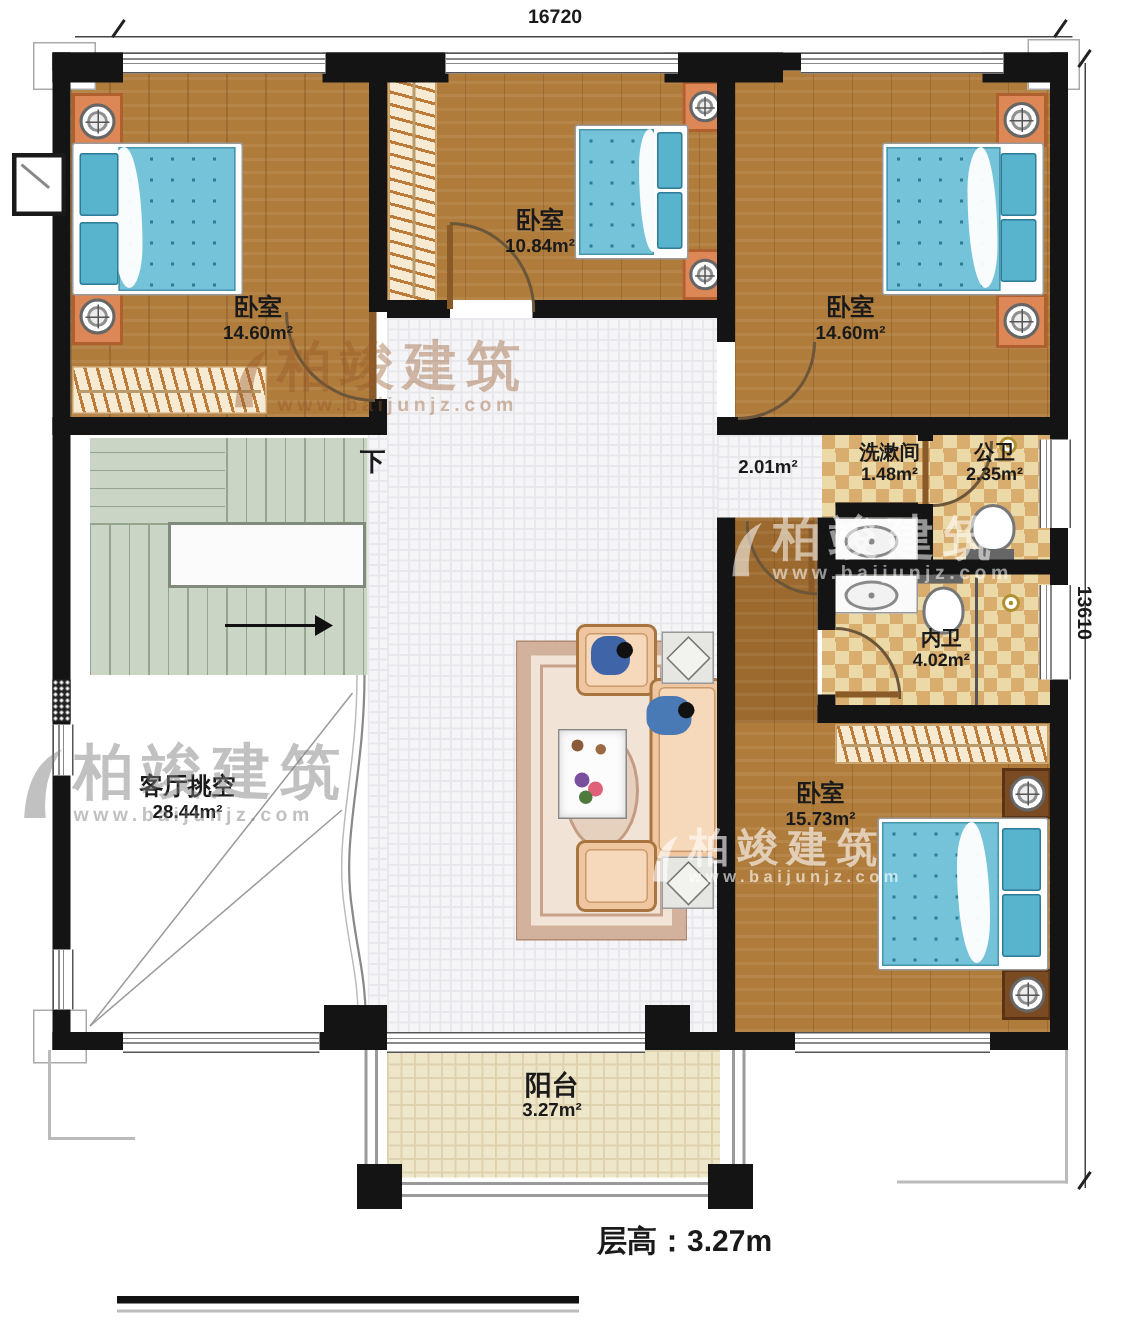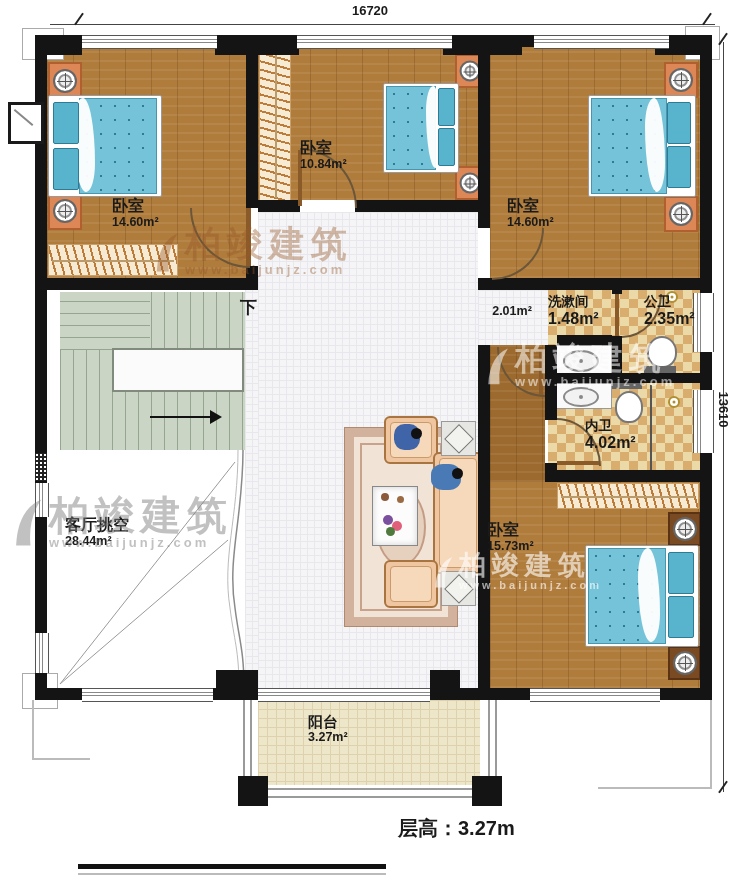--- a/index.html
+++ b/index.html
@@ -72,25 +72,25 @@
   .person::after{content:"";position:absolute;width:11px;height:11px;border-radius:50%;background:#111;right:-2px;top:4px;}
   .bowl{position:absolute;background:#fff;border:2px solid #777;border-radius:50% 50% 45% 45%;}
   .tank{position:absolute;background:#666;}
   .counter{position:absolute;background:#fafafa;border:1px solid #999;}
   .basin{position:absolute;border-radius:50%;border:2px solid #8a8a8a;background:#f2f2f2;}
   .basin::after{content:"";position:absolute;left:50%;top:50%;width:4px;height:4px;border-radius:50%;background:#888;transform:translate(-50%,-50%);}
   .drain{border:2px solid #b08f2e;background:#fff;border-radius:50%;width:8px;height:8px;}
   .drain::after{content:"";position:absolute;left:50%;top:50%;width:3px;height:3px;border-radius:50%;background:#b08f2e;transform:translate(-50%,-50%);}
   .rail{background:#9a9a9a;}
   
-  .rl{text-align:left;z-index:9;}
+  .rl{text-align:center;z-index:9;}
   .rn{font-weight:bold;font-size:16px;line-height:1.05;}
   .ra{font-weight:bold;font-size:12.5px;line-height:1.2;}
   .rl.sm .rn{font-size:13.5px;}
-  .rl.sm .ra{font-size:16px;}
+  .rl.sm .ra{font-size:12px;}
   .one{font-weight:bold;font-size:12.5px;text-align:center;z-index:9;}
   .down{font-weight:bold;font-size:17px;z-index:9;}
   
   .wm{display:flex;align-items:center;gap:5px;pointer-events:none;z-index:10;}
   .wmbrand{font-weight:bold;font-size:36px;letter-spacing:6px;line-height:1;}
   .wmurl{font-weight:bold;font-size:13px;letter-spacing:3px;}
   .wm1{color:rgba(150,88,40,.40);}
   .wm2{color:rgba(125,125,125,.48);}
   .wm2 .wmbrand{font-size:40px;}
   .wm3{color:rgba(255,255,255,.55);}
@@ -317,30 +317,30 @@
     <div class="ra">15.73m²</div>
   </div>
   <div class="abs rl" style="left:65px;top:517px;width:120px">
     <div class="rn">客厅挑空</div>
     <div class="ra">28.44m²</div>
   </div>
   <div class="abs rl sm" style="left:548px;top:295px;width:90px">
     <div class="rn">洗漱间</div>
     <div class="ra">1.48m²</div>
   </div>
-  <div class="abs rl sm" style="left:644px;top:295px;width:78px">
+  <div class="abs rl sm" style="left:624px;top:295px;width:78px">
     <div class="rn">公卫</div>
     <div class="ra">2.35m²</div>
   </div>
   <div class="abs rl sm" style="left:585px;top:419px;width:85px">
     <div class="rn">内卫</div>
     <div class="ra">4.02m²</div>
   </div>
   <div class="abs rl" style="left:308px;top:714px;width:120px">
-    <div class="rn" style="font-size:15px">阳台</div>
+    <div class="rn" style="font-size:18px">阳台</div>
     <div class="ra">3.27m²</div>
   </div>
   <div class="abs one" style="left:468px;top:304px;width:88px">2.01m²</div>
 
   <div class="abs wm wm1" style="left:150px;top:226px">
     <svg width="30" height="48" viewBox="0 0 40 60">
         <path d="M9 56 Q11 16 37 5 Q22 27 25 56 Z" fill="currentColor"></path>
       </svg>
     <div>
       <div class="wmbrand">柏竣建筑</div>

